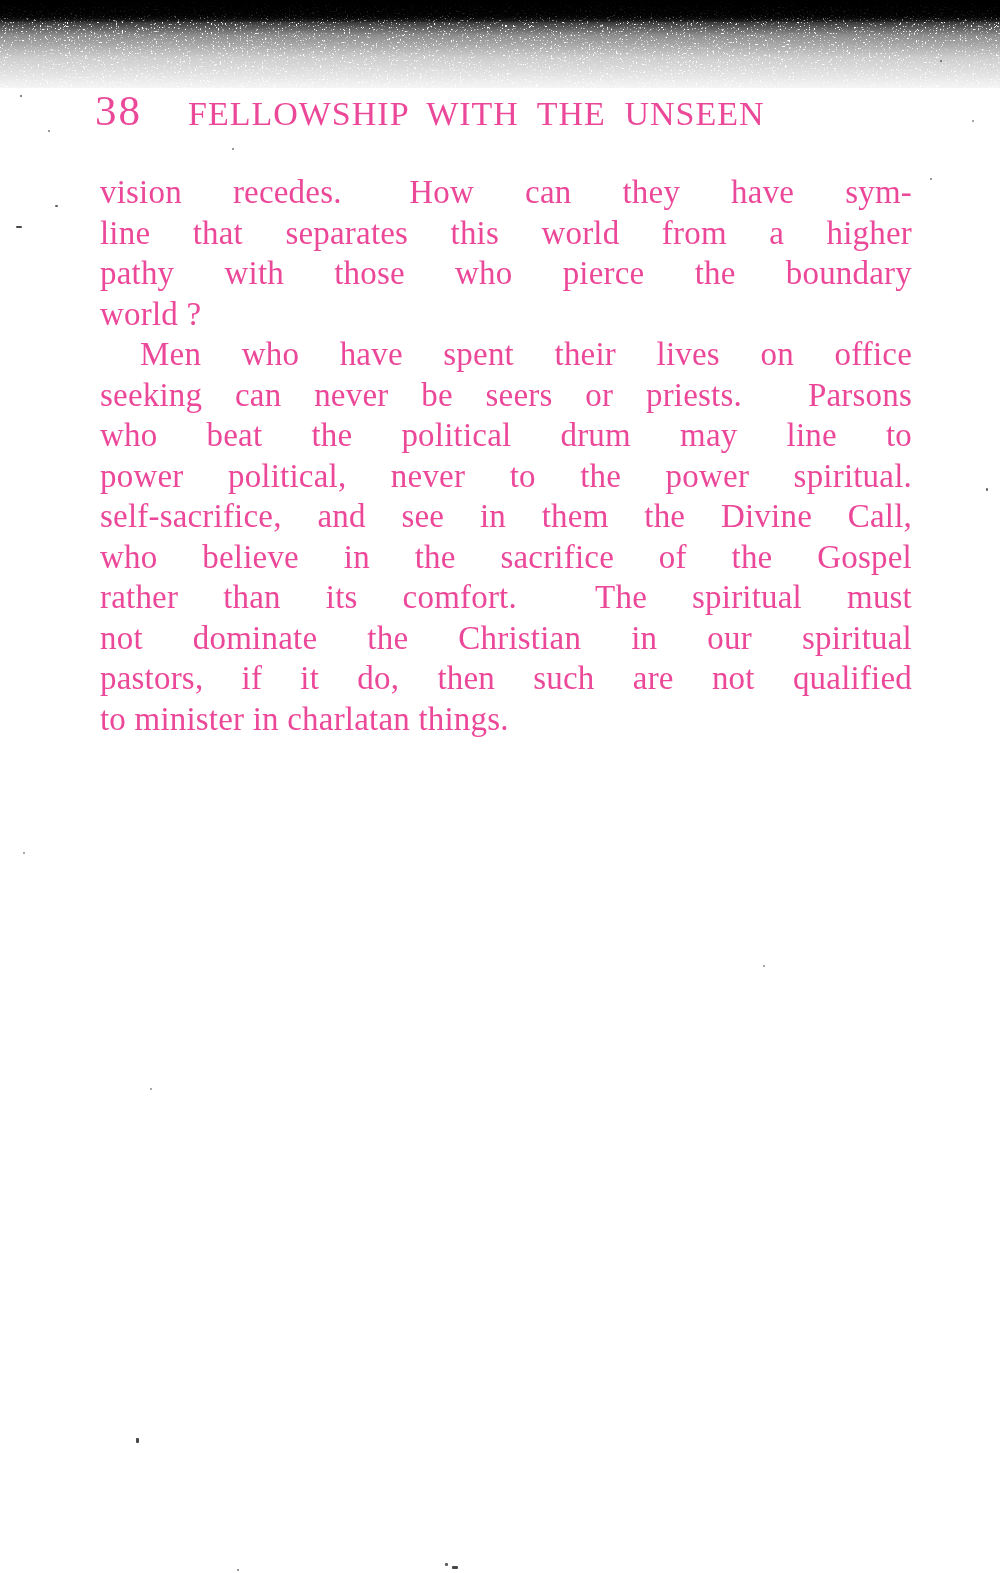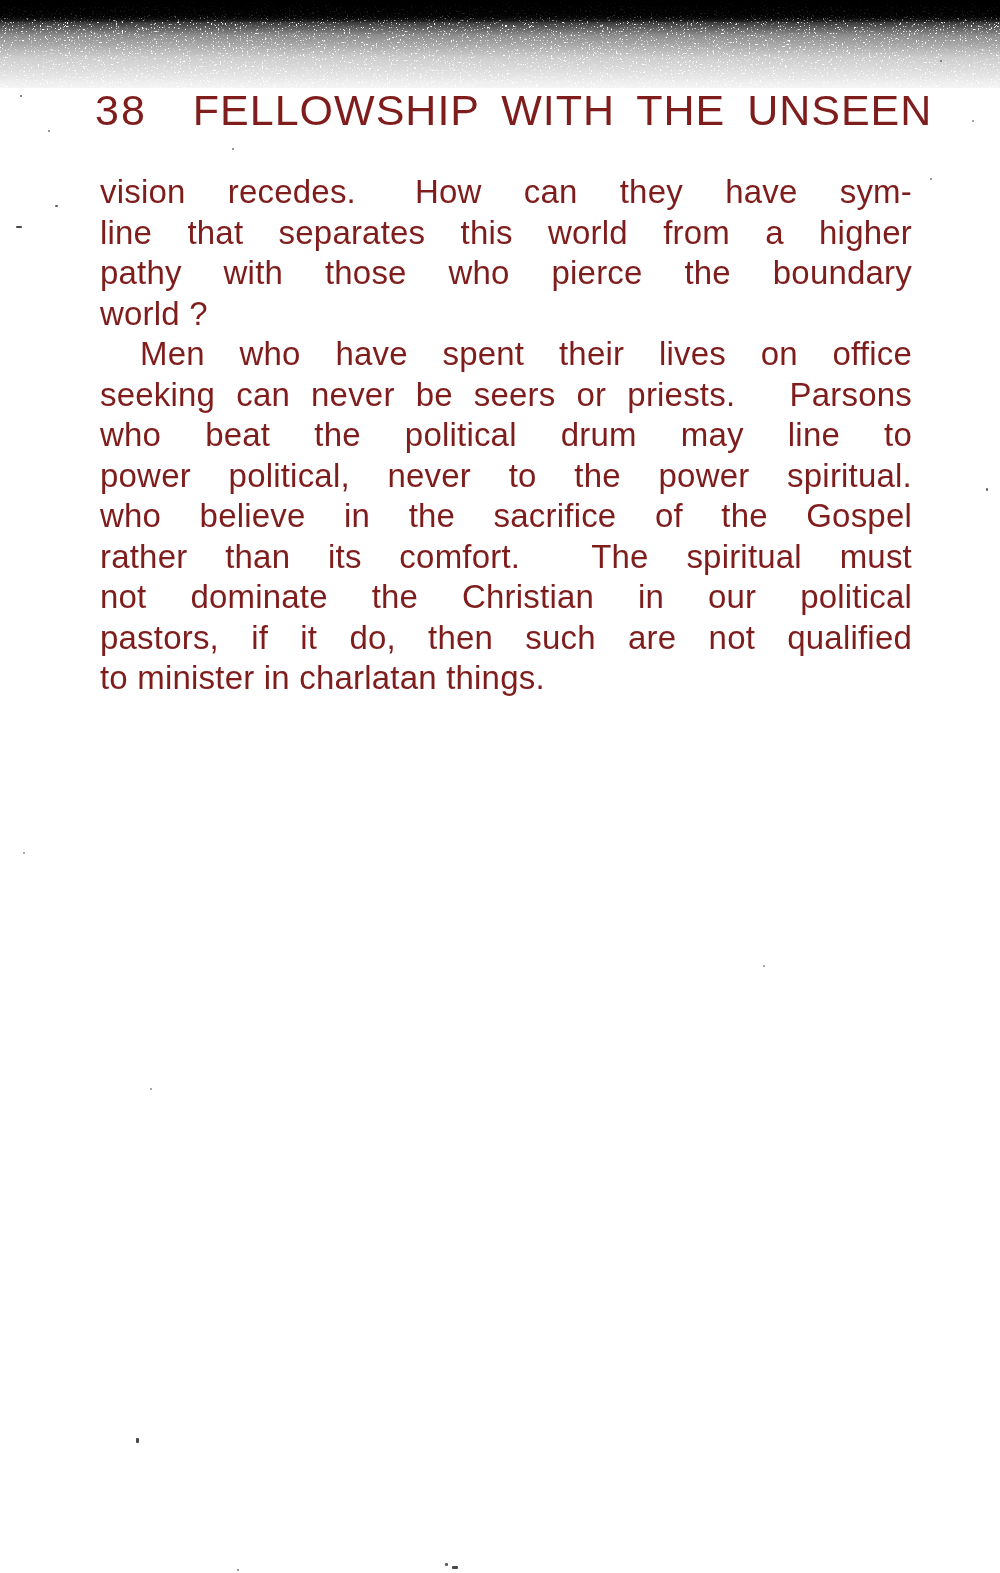--- a/index.html
+++ b/index.html
@@ -2,22 +2,22 @@
 <html><head>
 <meta charset="utf-8">
 <style>
   html, body { margin: 0; padding: 0; background: #ffffff; }
   .page {
     position: relative;
     width: 1000px;
     height: 1573px;
     background: #ffffff;
     overflow: hidden;
-    font-family: Liberation Sans, sans-serif;
-    color: #7f1d1d;
+    font-family: Liberation Serif, serif;
+    color: #ec4899;
   }
   .scan-noise {
     position: absolute;
     top: 0; left: 0;
     display: block;
   }
   .speck {
     position: absolute;
     background: #1a1a1a;
     border-radius: 1px;
@@ -29,21 +29,21 @@
     width: 840px;
     display: flex;
     align-items: baseline;
     white-space: nowrap;
   }
   .page-num {
     font-size: 43px;
     letter-spacing: 2px;
   }
   .head-title {
-    font-size: 43px;
+    font-size: 34px;
     letter-spacing: 1px;
     word-spacing: 9px;
     margin-left: 46px;
   }
   .body-text {
     position: absolute;
     top: 172px;
     left: 100px;
     width: 812px;
   }
@@ -116,20 +116,21 @@
 
   <div class="body-text">
     <div class="line">vision recedes.  How can they have sym-</div>
     <div class="line">line that separates this world from a higher</div>
     <div class="line">pathy with those who pierce the boundary</div>
     <div class="line last">world ?</div>
     <div class="line indent">Men who have spent their lives on office</div>
     <div class="line">seeking can never be seers or priests.  Parsons</div>
     <div class="line">who beat the political drum may line to</div>
     <div class="line">power political, never to the power spiritual.</div>
+    <div class="line">self-sacrifice, and see in them the Divine Call,</div>
     <div class="line">who believe in the sacrifice of the Gospel</div>
     <div class="line">rather than its comfort.  The spiritual must</div>
-    <div class="line">not dominate the Christian in our political</div>
+    <div class="line">not dominate the Christian in our spiritual</div>
     <div class="line">pastors, if it do, then such are not qualified</div>
     <div class="line last">to minister in charlatan things.</div>
   </div>
 
 </div>
 
 </body></html>

